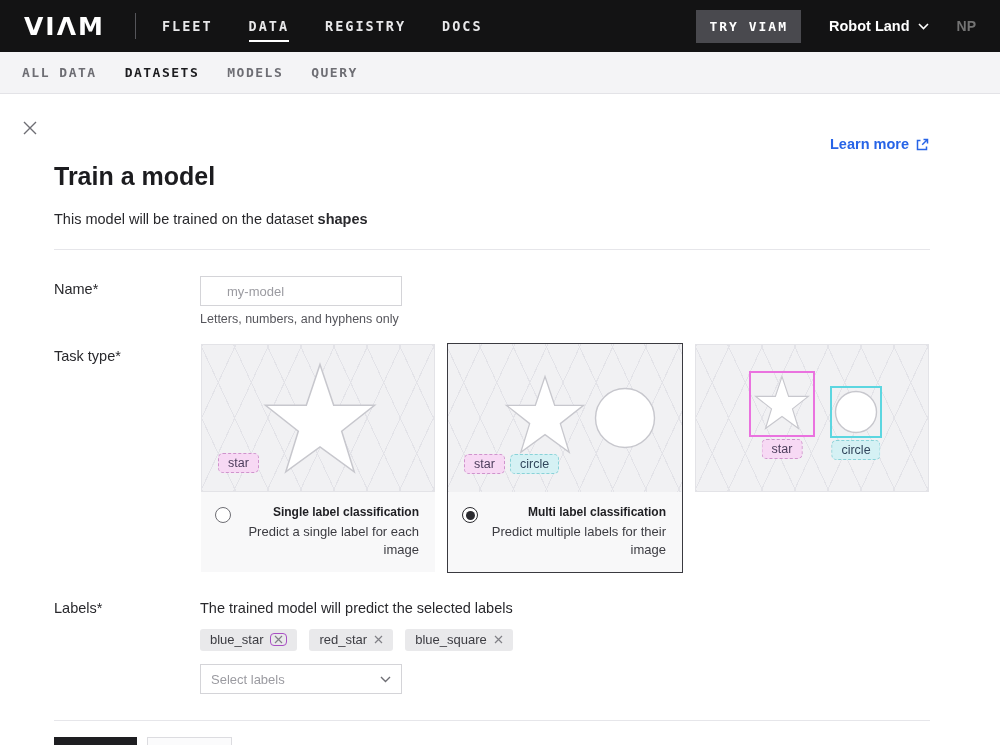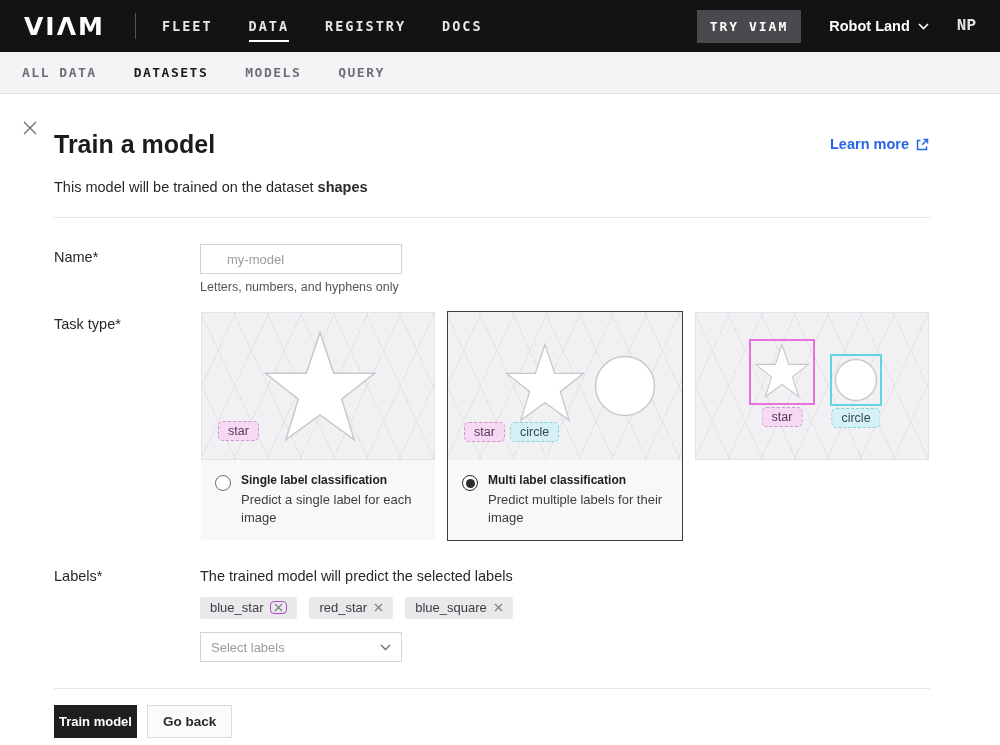--- a/index.html
+++ b/index.html
@@ -10,52 +10,52 @@
   .logo { color:#fff; font-weight:bold; font-size:25px; letter-spacing:2px; font-family:"DejaVu Sans", sans-serif; }
   .nav-divider { width:1px; height:26px; background:#55555a; margin:0 26px 0 30px; }
   .nav-items { display:flex; gap:36px; align-items:center; height:100%; }
   .nav-item { font-family:"DejaVu Sans Mono", monospace; font-size:13.5px; font-weight:bold; letter-spacing:2px;
               color:#e8e8ea; height:100%; display:flex; align-items:center; cursor:pointer; position:relative; }
   .nav-item.active::after { content:""; position:absolute; left:0; right:0; bottom:10px; height:2px; background:#fff; }
   .topnav-right { margin-left:auto; display:flex; align-items:center; gap:28px; }
   .try-viam { background:#49494e; color:#fff; font-family:"DejaVu Sans Mono", monospace; font-size:13px;
               font-weight:bold; letter-spacing:2px; padding:9px 13px; cursor:pointer; border:none; }
   .org-switcher { color:#fff; font-size:14.5px; font-weight:bold; display:flex; align-items:center; gap:8px; cursor:pointer; }
-  .avatar { color:#e5e5e5; font-size:16px; font-weight:bold; cursor:pointer;font-family:Liberation Mono, monospace; }
+  .avatar { color:#737373; font-size:14px; font-weight:bold; cursor:pointer; }
 
   
   .subnav { height:42px; background:#f4f4f6; border-bottom:1px solid #e3e3e7; display:flex; align-items:center;
-            gap:37px; padding:0 22px; }
+            gap:28px; padding:0 22px; }
   .subnav-item { font-family:"DejaVu Sans Mono", monospace; font-size:13px; font-weight:bold; letter-spacing:1.5px;
                  color:#6e6e74; cursor:pointer; }
   .subnav-item.active { color:#1c1c1f; }
 
   
   .main { position:relative; padding:22px 70px 18px 54px; }
   .close-btn { position:absolute; left:22px; top:26px; width:16px; height:16px; cursor:pointer; color:#6e6e74; }
   .title-row { display:flex; justify-content:space-between; align-items:flex-start; margin-top:14px; }
-  .page-title { font-size:25px; font-weight:bold; color:#1c1c1f; }
+  .page-title { font-size:25px; font-weight:bold; color:#1c1c1f;margin-top:32px; }
   .learn-more { color:#2764e7; font-size:14.5px; font-weight:bold; display:flex; align-items:center; gap:6px;
                 text-decoration:none; cursor:pointer; margin-top:6px; }
   .subtitle { margin-top:20px; font-size:14.5px; color:#28282c; }
   .subtitle b { font-weight:bold; }
   .hr { border:none; border-top:1px solid #e6e6ea; margin-top:22px; }
 
   .form-row { display:flex; margin-top:26px; }
   .form-label { width:146px; flex:none; font-size:14.5px; color:#28282c; padding-top:5px; }
   .form-content { flex:1; }
 
   .text-input { width:202px; height:30px; border:1px solid #d4d4d8; background:#fff; padding:0 26px;
                 font-size:13px; font-family:"Liberation Sans", sans-serif; color:#28282c; }
   .text-input::placeholder { color:#9b9ba1; }
   .helper { margin-top:6px; font-size:12.5px; color:#55555b; }
 
   
   .cards { display:flex; gap:11px; }
-  .card { flex:1; cursor:pointer; border:1px solid transparent; }
+  .card { flex:1; cursor:pointer; border:1px solid transparent;text-align:right; }
   .card.selected { border:1px solid #3a3a40; }
   .card-preview { height:148px; position:relative; overflow:hidden;
     background-color:#f1f1f3; border:1px solid #e3e3e7;
     background-image:
       repeating-linear-gradient(115deg, #e3e3e8 0px, #e3e3e8 1px, transparent 1px, transparent 30px),
       repeating-linear-gradient(65deg,  #e3e3e8 0px, #e3e3e8 1px, transparent 1px, transparent 30px); }
   .card.selected .card-preview { border:none; }
   .card-body { background:#f8f8f9; padding:13px 16px 14px 14px; display:flex; gap:10px; min-height:78px; }
   .radio { width:16px; height:16px; flex:none; border-radius:50%; border:1.5px solid #6e6e74; margin-top:2px;
            background:#fff; position:relative; }

